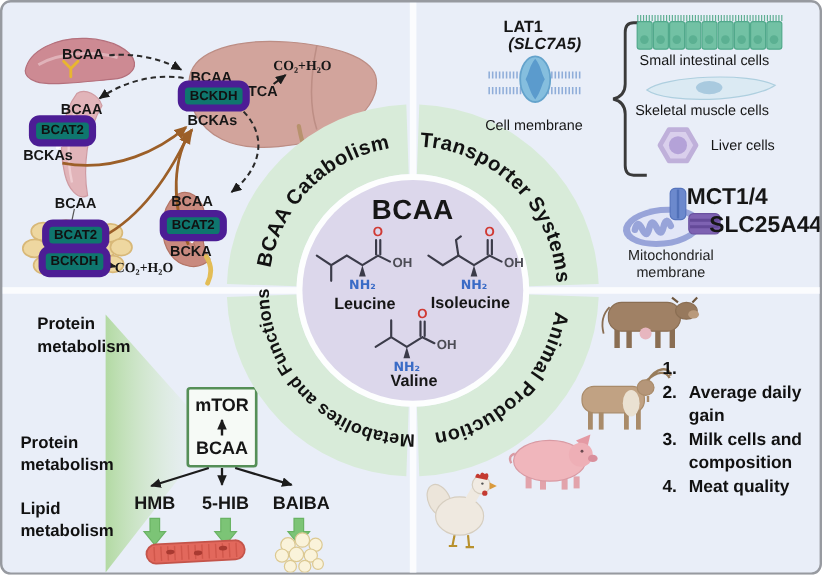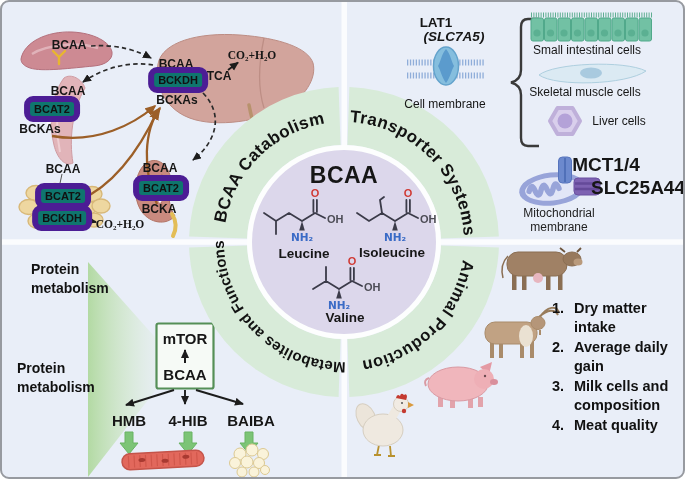--- a/index.html
+++ b/index.html
@@ -342,30 +342,30 @@
 <div class="lbl reg" style="left:443px;top:102px">Cell membrane</div>
 <div class="lbl reg" style="left:585px;top:48px">Small intestinal cells</div>
 <div class="lbl reg" style="left:583px;top:90px">Skeletal muscle cells</div>
 <div class="lbl reg" style="left:617px;top:119px">Liver cells</div>
 <div class="lbl sz14" style="left:604px;top:163px">MCT1/4</div>
 <div class="lbl sz14" style="left:636px;top:186px">SLC25A44</div>
 <div class="mitomem" style="left:513px;top:204px">Mitochondrial membrane</div>
 
 <div class="fn" style="left:29px;top:258px">Protein metabolism</div>
 <div class="fn" style="left:15px;top:357px">Protein metabolism</div>
+<div class="fn" style="left:15px;top:412px">Lipid metabolism</div>
 <div class="lbl sz15" style="left:183px;top:336px">mTOR</div>
 <div class="lbl sz15" style="left:183px;top:372px">BCAA</div>
 <div class="lbl sz15" style="left:127px;top:418px">HMB</div>
-<div class="lbl sz15" style="left:186px;top:418px">4-HIB</div>
+<div class="lbl sz15" style="left:186px;top:418px">5-HIB</div>
 <div class="lbl sz15" style="left:249px;top:418px">BAIBA</div>
 
 <div class="outcomes">
   <div class="outcome">
     <span class="n">1.</span>
-    <span class="t">Dry matter intake</span>
   </div>
   <div class="outcome">
     <span class="n">2.</span>
     <span class="t">Average daily gain</span>
   </div>
   <div class="outcome">
     <span class="n">3.</span>
     <span class="t">Milk cells and composition</span>
   </div>
   <div class="outcome">

